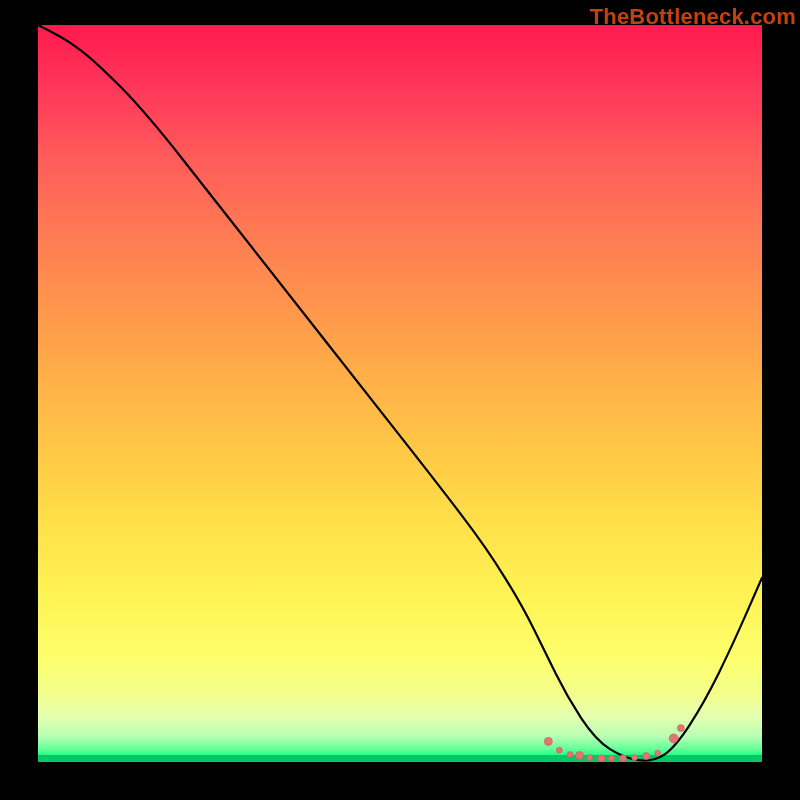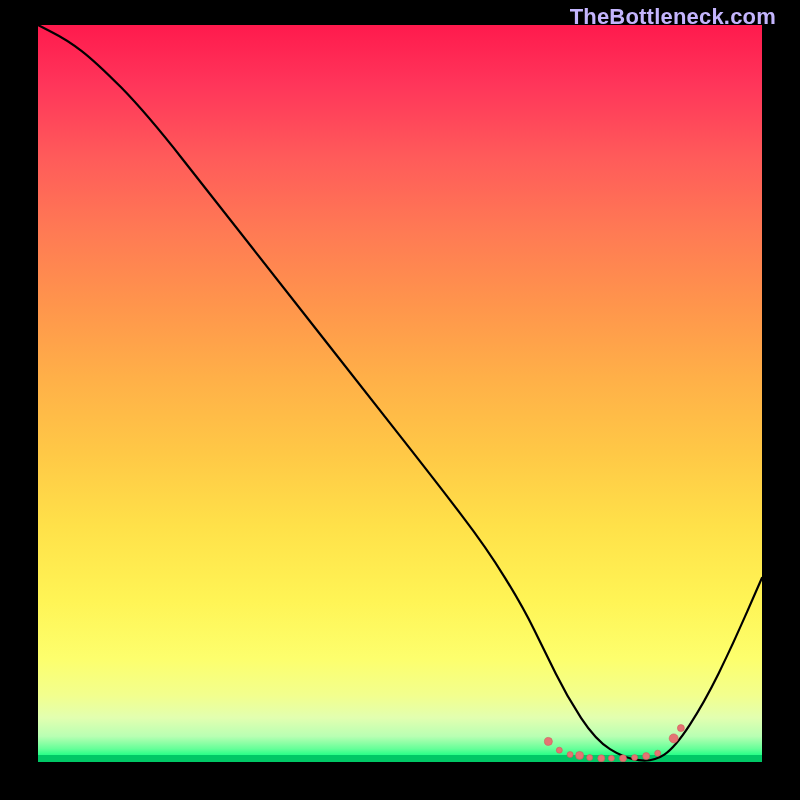--- a/index.html
+++ b/index.html
@@ -13,22 +13,22 @@
   }
   .frame {
     position: relative;
     width: 800px;
     height: 800px;
     background: #000;
   }
   .watermark {
     position: absolute;
     top: 4px;
-    right: 24px;
-    color: #c4b5fd;
+    right: 4px;
+    color: #c2410c;
     font-size: 22px;
     font-weight: 600;
     letter-spacing: 0.2px;
     z-index: 50;
   }
   .plot {
     position: absolute;
     left: 38px;
     top: 25px;
     width: 724px;

